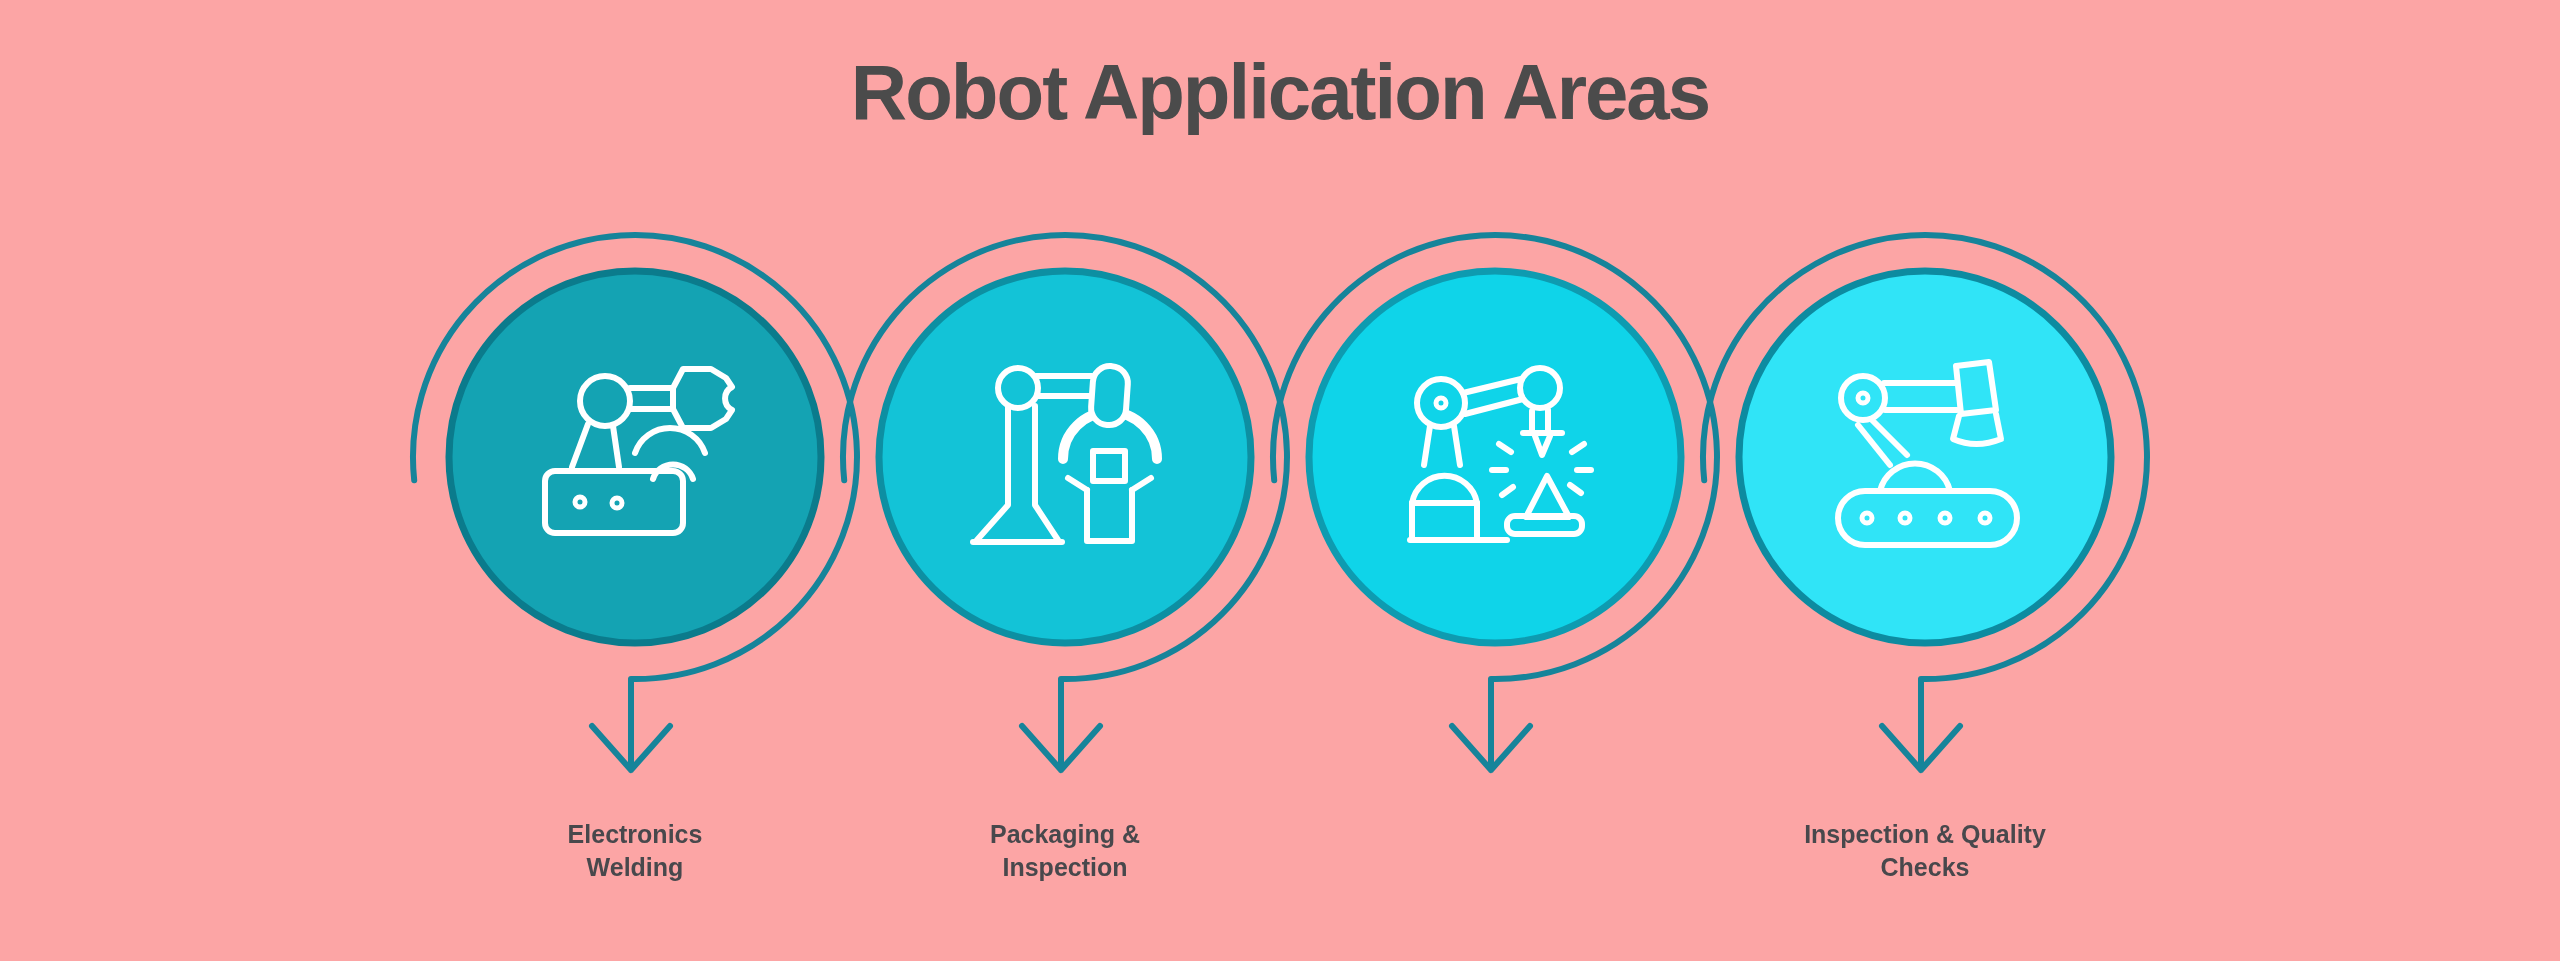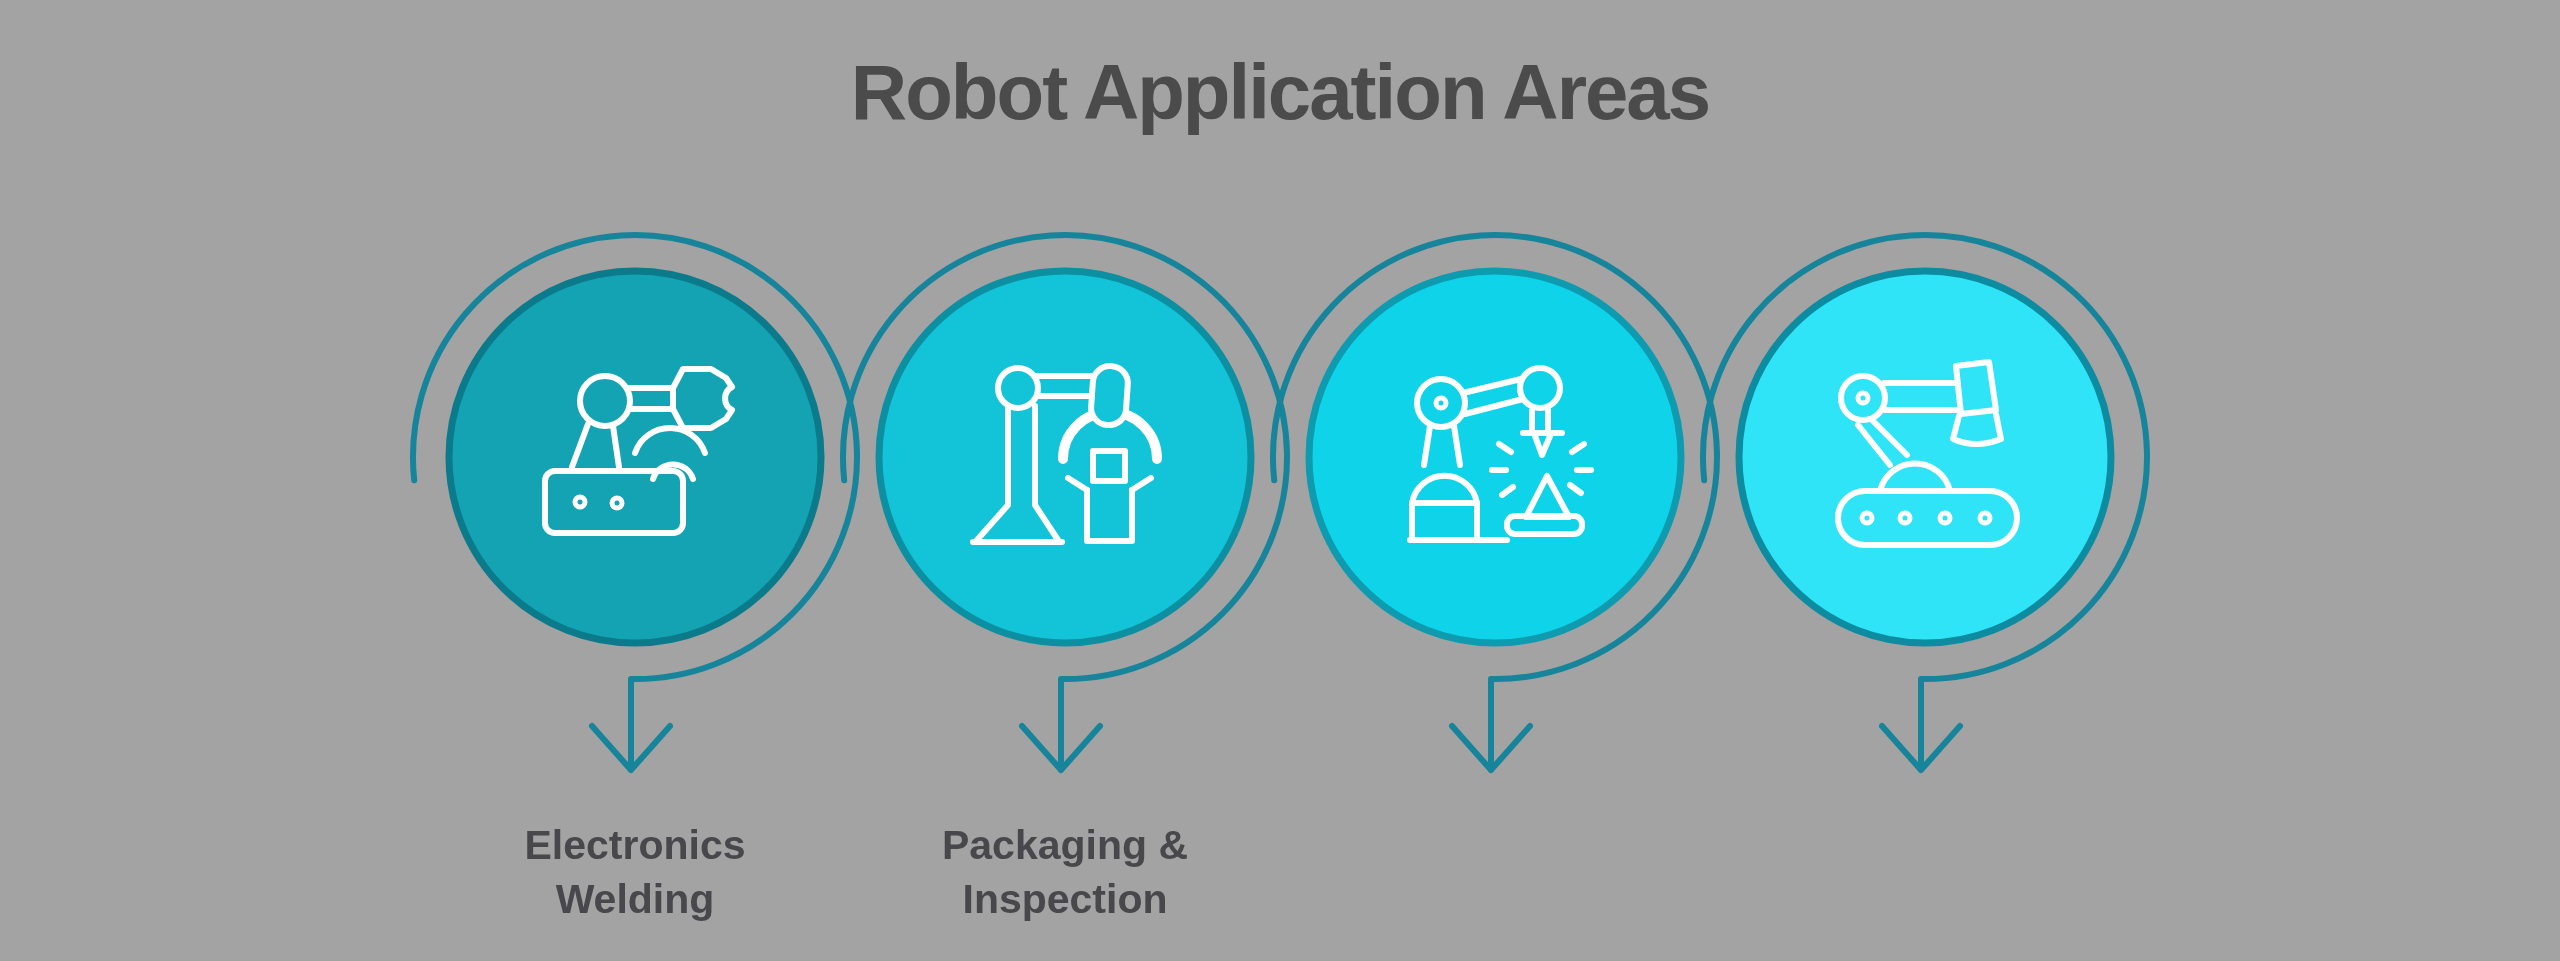--- a/index.html
+++ b/index.html
@@ -1,20 +1,20 @@
 <!DOCTYPE html>
 <html><head>
 <meta charset="utf-8">
 <style>
   html, body { margin: 0; padding: 0; background: #ffffff; }
   .canvas {
     position: relative;
     width: 2560px;
     height: 961px;
-    background: #a3a3a3;
+    background: #fca5a5;
     overflow: hidden;
     font-family: "Liberation Sans", sans-serif;
   }
   .title {
     margin: 50px 0 0 0;
     text-align: center;
     font-size: 78px;
     font-weight: bold;
     letter-spacing: -2px;
     line-height: 1.1;
@@ -48,21 +48,21 @@
     stroke-width: 6;
     stroke-linecap: round;
     stroke-linejoin: round;
   }
   .icon *:not(.filled) { fill: none; }
   .icon .thin  { stroke-width: 5; }
   .icon .thick { stroke-width: 10; }
   .label {
     margin-top: 36px;
     text-align: center;
-    font-size: 41px;
+    font-size: 25px;
     font-weight: bold;
     line-height: 1.32;
     color: #48484c;
   }
   .label span { display: block; }
 </style>
 </head>
 <body>
 
 <div class="canvas">
@@ -169,16 +169,20 @@
           <path d="M 63 69 L 97 103"></path>
           <path d="M 48 73 L 80 113"></path>
           <path d="M 70 139 A 36 36 0 0 1 140 139"></path>
           <rect x="28" y="139" width="179" height="54" rx="27"></rect>
           <circle class="thin" cx="57" cy="166" r="5"></circle>
           <circle class="thin" cx="95" cy="166" r="5"></circle>
           <circle class="thin" cx="135" cy="166" r="5"></circle>
           <circle class="thin" cx="175" cy="166" r="5"></circle>
         </g>
       </svg>
+      <div class="label">
+        <span>Inspection &amp; Quality</span>
+        <span>Checks</span>
+      </div>
     </div>
 
   </div>
 </div>
 
 </body></html>

